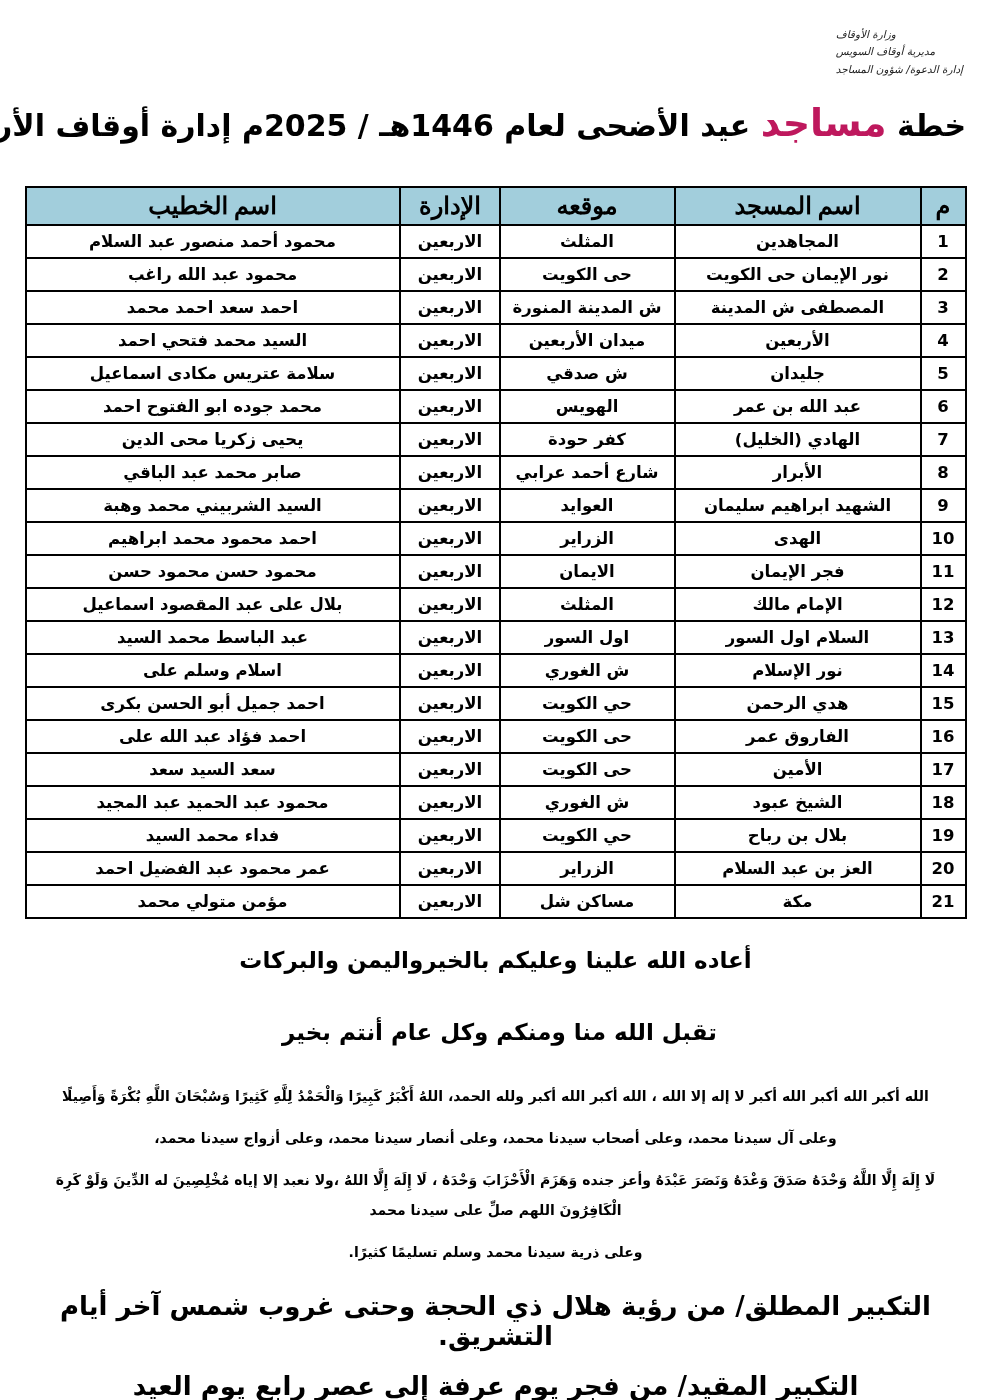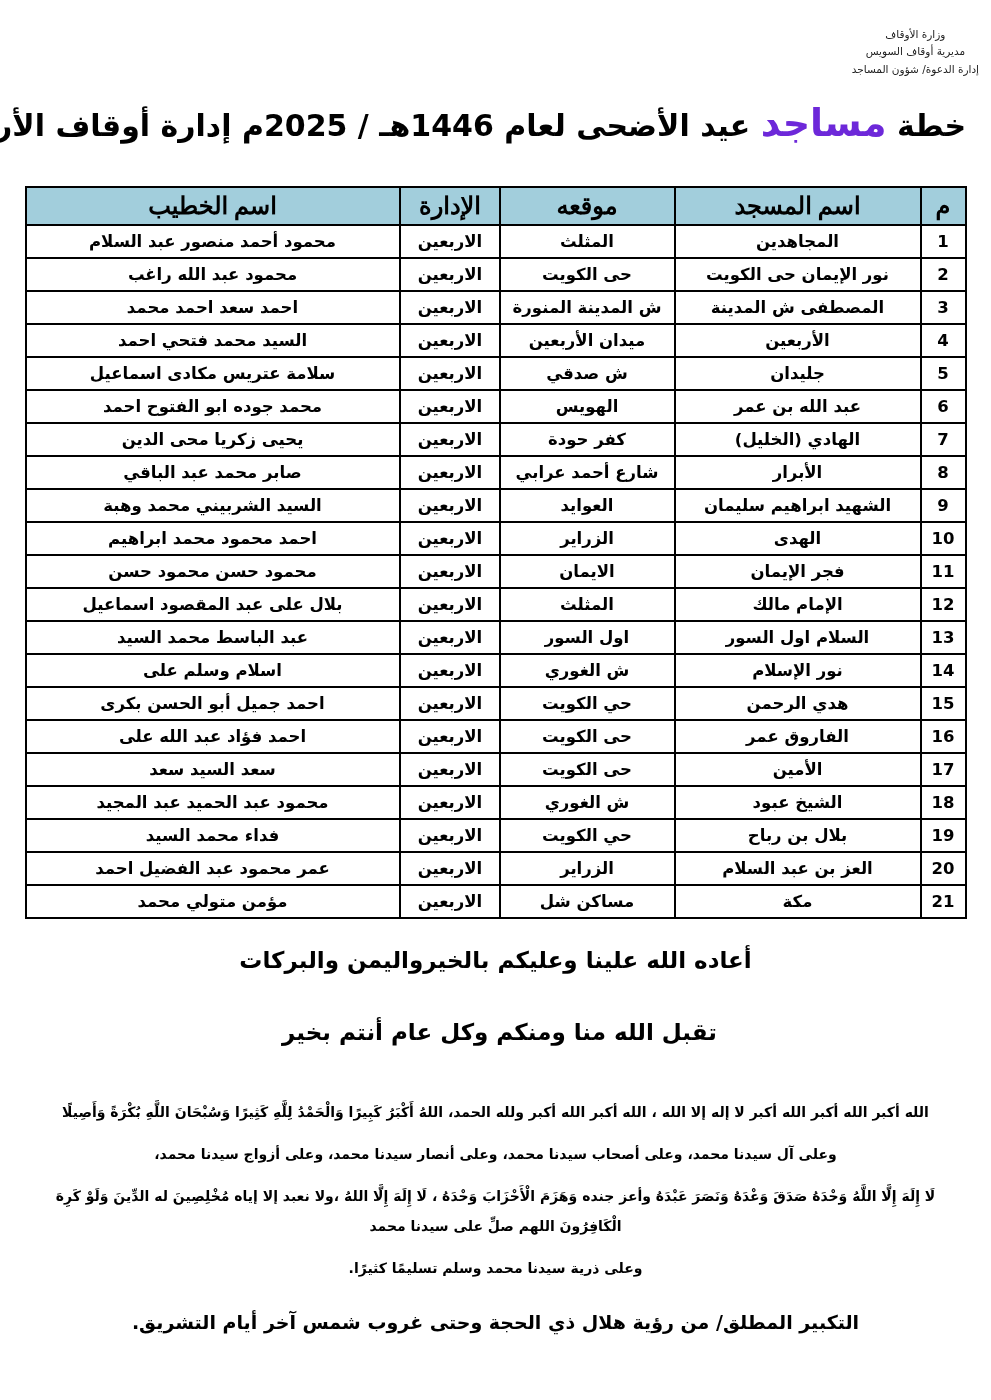--- a/index.html
+++ b/index.html
@@ -3,23 +3,23 @@
 <meta charset="utf-8">
 <style>
   html,body{margin:0;padding:0;}
   body{
     width:991px;height:1400px;position:relative;
     background:#ffffff;color:#000;
     font-family:"DejaVu Sans",sans-serif;
     overflow:hidden;
   }
   .letterhead{
-    position:absolute;top:26px;right:12px;
-    direction:rtl;text-align:center;
-    font-size:10.5px;line-height:1.65;font-weight:400;color:#222;
+    position:absolute;top:26px;right:28px;
+    direction:rtl;text-align:left;
+    font-size:10.5px;line-height:1.65;font-weight:400;color:#222;font-style:italic;
   }
   .title{
     padding-top:94px;margin:0 25px;
     direction:rtl;text-align:center;
     font-weight:700;font-size:30px;line-height:58px;
     white-space:nowrap;
   }
   .title .hl{font-size:38px;font-weight:700;}
   table.mosques{
     border-collapse:collapse;table-layout:fixed;
@@ -36,42 +36,42 @@
   col.c-mosque{width:246px}
   col.c-loc{width:175px}
   col.c-admin{width:100px}
   col.c-khateeb{width:374px}
   .cell-admin{text-align:center;padding-right:1px !important;}
   td.cell-num{font-size:18px;}
   .greet{direction:rtl;text-align:center;font-weight:700;font-size:23px;}
   .greet-1{margin-top:28px;text-align:center;}
   .greet-2{margin-top:46px;padding-left:8px;}
   .takbeer{
-    margin-top:52px;direction:rtl;text-align:center;
+    margin-top:36px;direction:rtl;text-align:center;
     font-weight:700;font-size:14px;line-height:30px;
     padding:0 30px;
   }
   .takbeer .tk{margin-bottom:12px;}
   .takbeer .tk-4{margin-bottom:0;}
   .notes{
     margin-top:24px;direction:rtl;text-align:center;
-    font-weight:700;font-size:19px;line-height:30px;
+    font-weight:700;font-size:26px;line-height:30px;
   }
   .notes .note{margin-bottom:20px;}
 </style>
 </head>
 <body>
 
 <div class="letterhead">
   <div>وزارة الأوقاف</div>
   <div>مديرية أوقاف السويس</div>
   <div>إدارة الدعوة/ شؤون المساجد</div>
 </div>
 
-<div class="title"><span>خطة </span><span class="hl" style="color: #6d28d9;">مساجد</span><span> عيد الأضحى لعام 1446هـ / 2025م إدارة أوقاف الأربعين</span></div>
+<div class="title"><span>خطة </span><span class="hl" style="color: #be185d;">مساجد</span><span> عيد الأضحى لعام 1446هـ / 2025م إدارة أوقاف الأربعين</span></div>
 
 <table class="mosques">
   <colgroup>
     <col class="c-num">
       <col class="c-mosque">
       <col class="c-loc">
       <col class="c-admin">
       <col class="c-khateeb">
   </colgroup>
   <thead>
@@ -239,13 +239,14 @@
 
 <div class="takbeer">
   <div class="tk tk-1">الله أكبر الله أكبر الله أكبر لا إله إلا الله ، الله أكبر الله أكبر ولله الحمد، اللهُ أَكْبَرُ كَبِيرًا وَالْحَمْدُ لِلَّهِ كَثِيرًا وَسُبْحَانَ اللَّهِ بُكْرَةً وَأَصِيلًا</div>
   <div class="tk tk-3">وعلى آل سيدنا محمد، وعلى أصحاب سيدنا محمد، وعلى أنصار سيدنا محمد، وعلى أزواج سيدنا محمد،</div>
   <div class="tk tk-2">لَا إِلَهَ إِلَّا اللَّهُ وَحْدَهُ صَدَقَ وَعْدَهُ وَنَصَرَ عَبْدَهُ وأعز جنده وَهَزَمَ الْأَحْزَابَ وَحْدَهُ ، لَا إِلَهَ إِلَّا اللهُ ،ولا نعبد إلا إياه مُخْلِصِينَ له الدِّينَ وَلَوْ كَرِهَ الْكَافِرُونَ اللهم صلِّ على سيدنا محمد</div>
   <div class="tk tk-4">وعلى ذرية سيدنا محمد وسلم تسليمًا كثيرًا.</div>
 </div>
 
 <div class="notes">
   <div class="note">التكبير المطلق/ من رؤية هلال ذي الحجة وحتى غروب شمس آخر أيام التشريق.</div>
+  <div class="note">التكبير المقيد/ من فجر يوم عرفة إلى عصر رابع يوم العيد</div>
 </div>
 
 </body></html>

